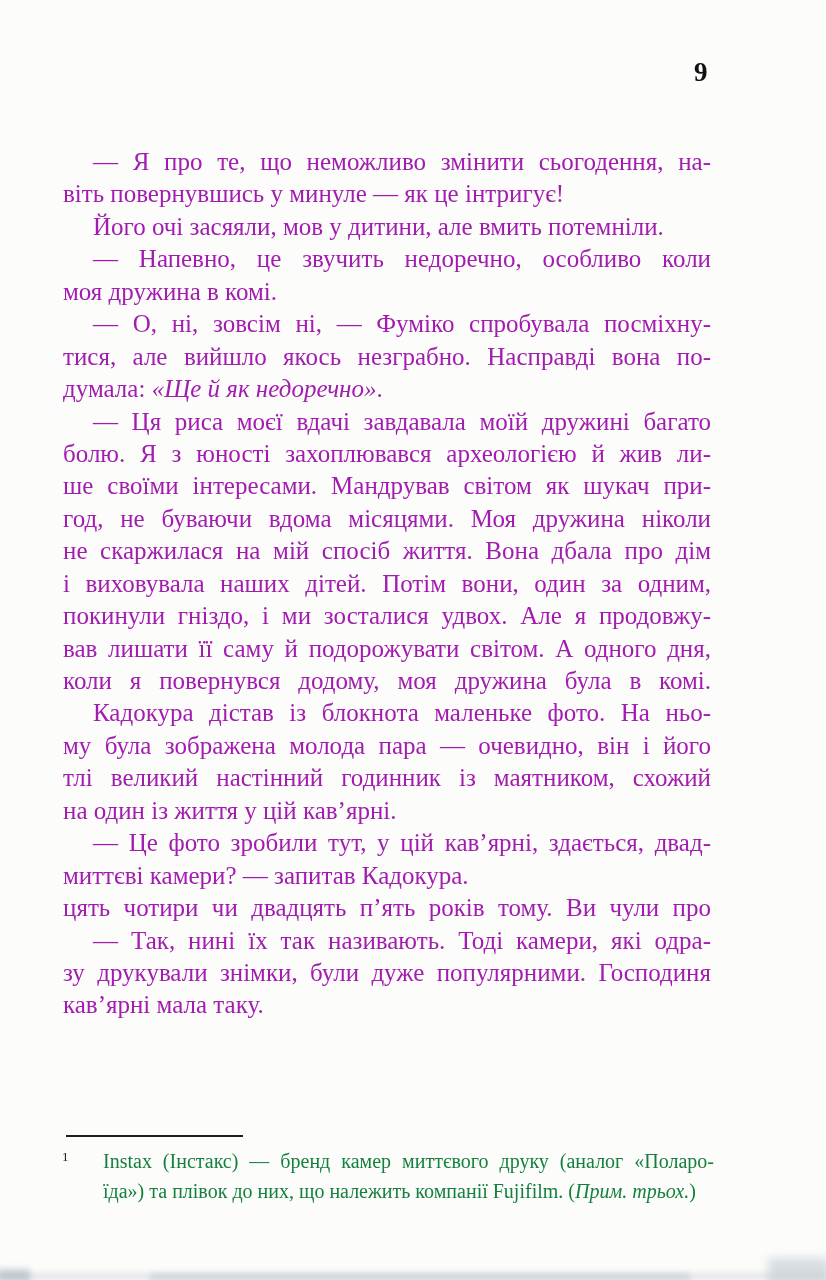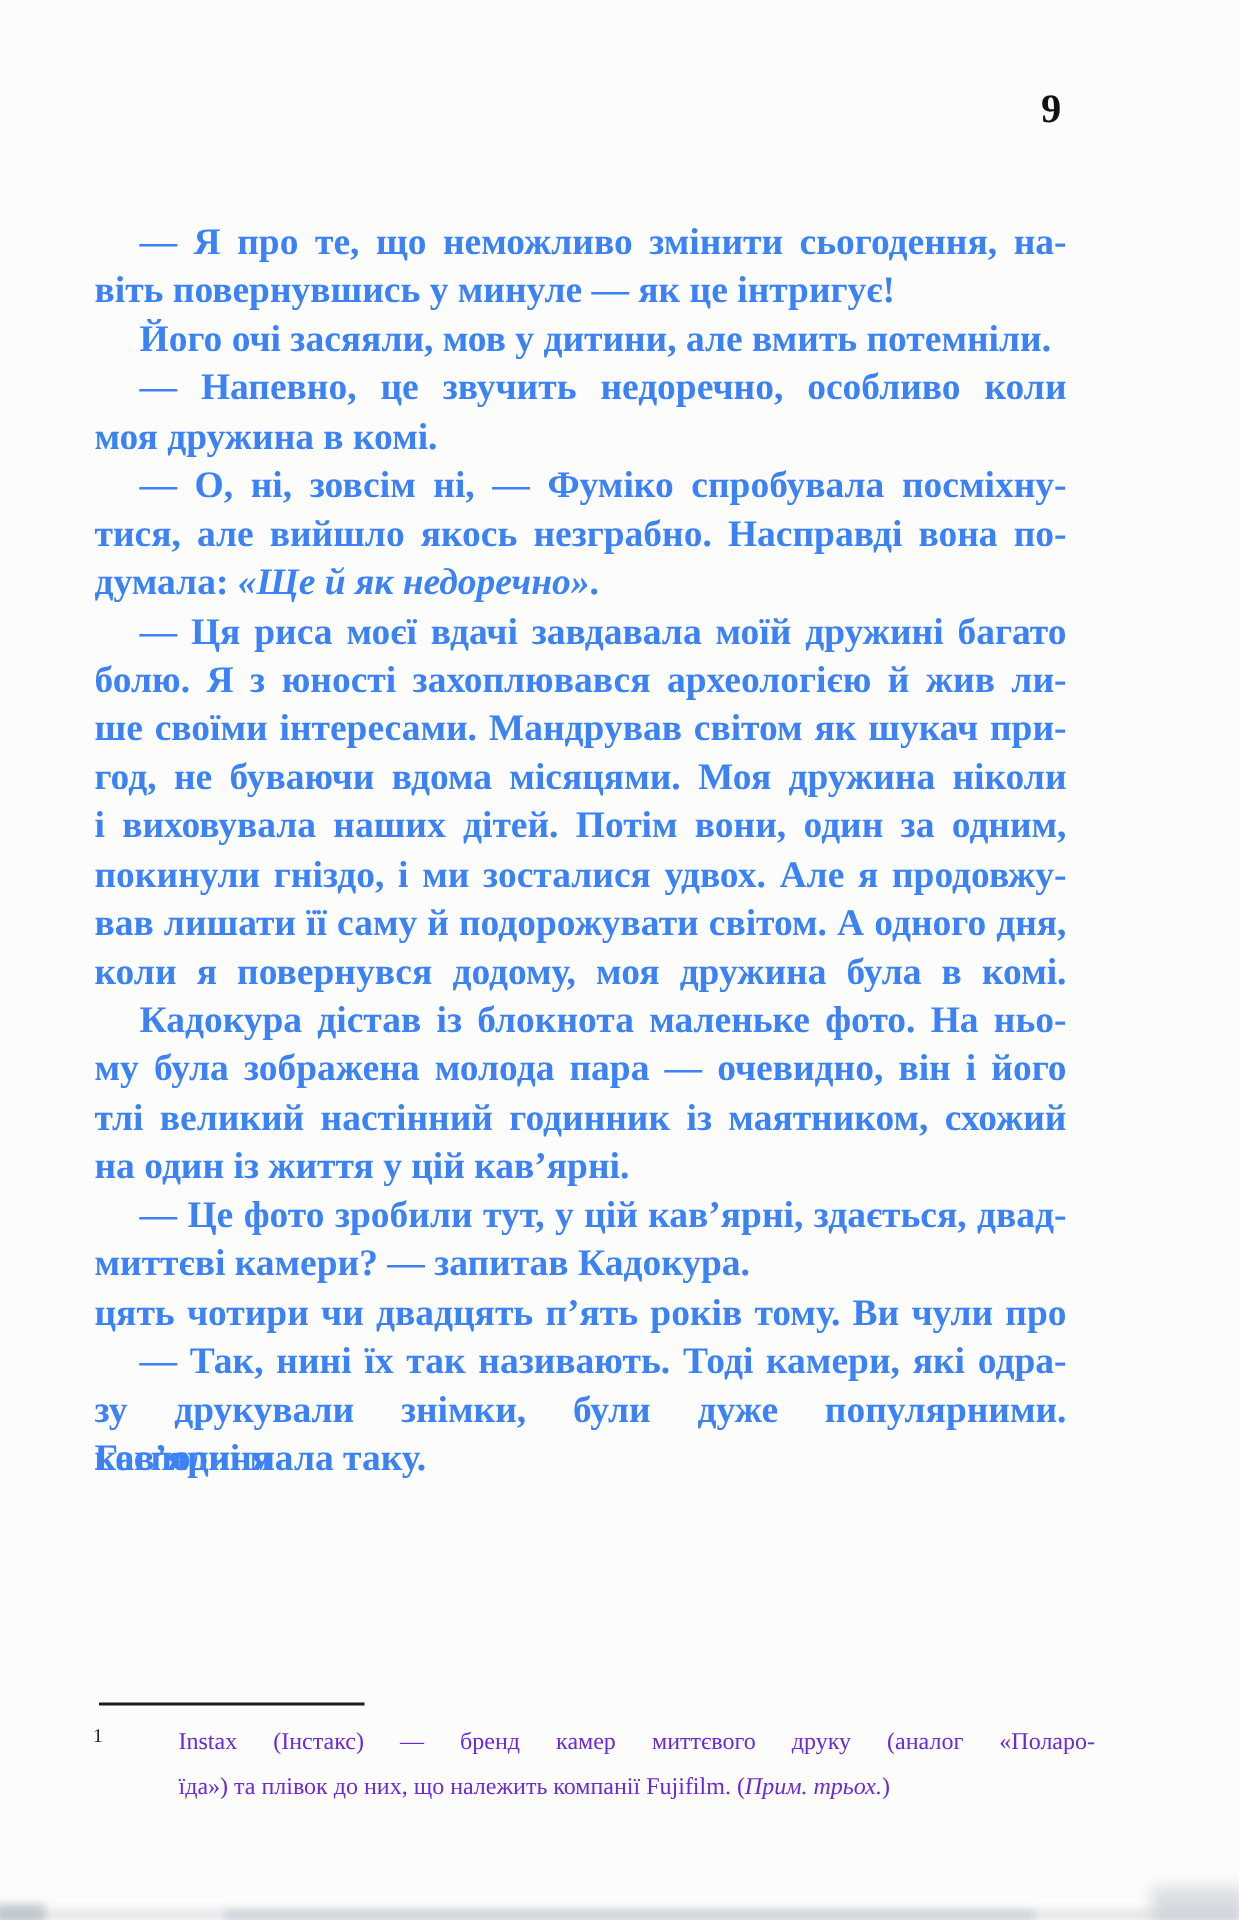--- a/index.html
+++ b/index.html
@@ -21,22 +21,21 @@
     letter-spacing: 0.5px;
     color: #111;
   }
   .body-text {
     position: absolute;
     left: 63px;
     top: 146px;
     width: 648px;
     font-size: 25px;
     line-height: 32.45px;
-    color: #3b82f6;
-    font-weight: bold;
+    color: #a21caf;
   }
   .line {
     text-align: justify;
     text-align-last: justify;
     height: 32.45px;
     overflow: visible;
   }
   .line.last {
     text-align: right;
     text-align-last: left;
@@ -62,23 +61,22 @@
     left: 62px;
     top: 1149px;
     font-size: 13px;
     color: #222;
   }
   .footnote-text {
     position: absolute;
     left: 103px;
     top: 1147px;
     width: 611px;
-    font-size: 16px;
-    color: #6d28d9;
-    margin-left: 16px;
+    font-size: 20px;
+    color: #15803d;
   }
   .footnote-text .line { height: 29.5px; line-height: 29.5px; }
   
   .artifact { position: absolute; pointer-events: none; }
   .artifact-strip {
     left: 0; bottom: 0; width: 826px; height: 7px;
     background: rgba(174, 183, 192, 0.30);
     filter: blur(3px);
   }
   .artifact-left {
@@ -110,20 +108,21 @@
       <div class="line indent last"><span>Його очі засяяли, мов у дитини, але вмить потемніли.</span></div>
       <div class="line indent"><span>— Напевно, це звучить недоречно, особливо коли</span></div>
       <div class="line last"><span>моя дружина в комі.</span></div>
       <div class="line indent"><span>— О, ні, зовсім ні, — Фуміко спробувала посміхну-</span></div>
       <div class="line"><span>тися, але вийшло якось незграбно. Насправді вона по-</span></div>
       <div class="line last"><span>думала: </span><span class="italic">«Ще й як недоречно»</span><span>.</span></div>
       <div class="line indent"><span>— Ця риса моєї вдачі завдавала моїй дружині багато</span></div>
       <div class="line"><span>болю. Я з юності захоплювався археологією й жив ли-</span></div>
       <div class="line"><span>ше своїми інтересами. Мандрував світом як шукач при-</span></div>
       <div class="line"><span>год, не буваючи вдома місяцями. Моя дружина ніколи</span></div>
+      <div class="line"><span>не скаржилася на мій спосіб життя. Вона дбала про дім</span></div>
       <div class="line"><span>і виховувала наших дітей. Потім вони, один за одним,</span></div>
       <div class="line"><span>покинули гніздо, і ми зосталися удвох. Але я продовжу-</span></div>
       <div class="line"><span>вав лишати її саму й подорожувати світом. А одного дня,</span></div>
       <div class="line"><span>коли я повернувся додому, моя дружина була в комі.</span></div>
       <div class="line indent"><span>Кадокура дістав із блокнота маленьке фото. На ньо-</span></div>
       <div class="line"><span>му була зображена молода пара — очевидно, він і його</span></div>
       <div class="line"><span>тлі великий настінний годинник із маятником, схожий</span></div>
       <div class="line last"><span>на один із життя у цій кав’ярні.</span></div>
       <div class="line indent"><span>— Це фото зробили тут, у цій кав’ярні, здається, двад-</span></div>
       <div class="line last"><span>миттєві камери? — запитав Кадокура.</span></div>

